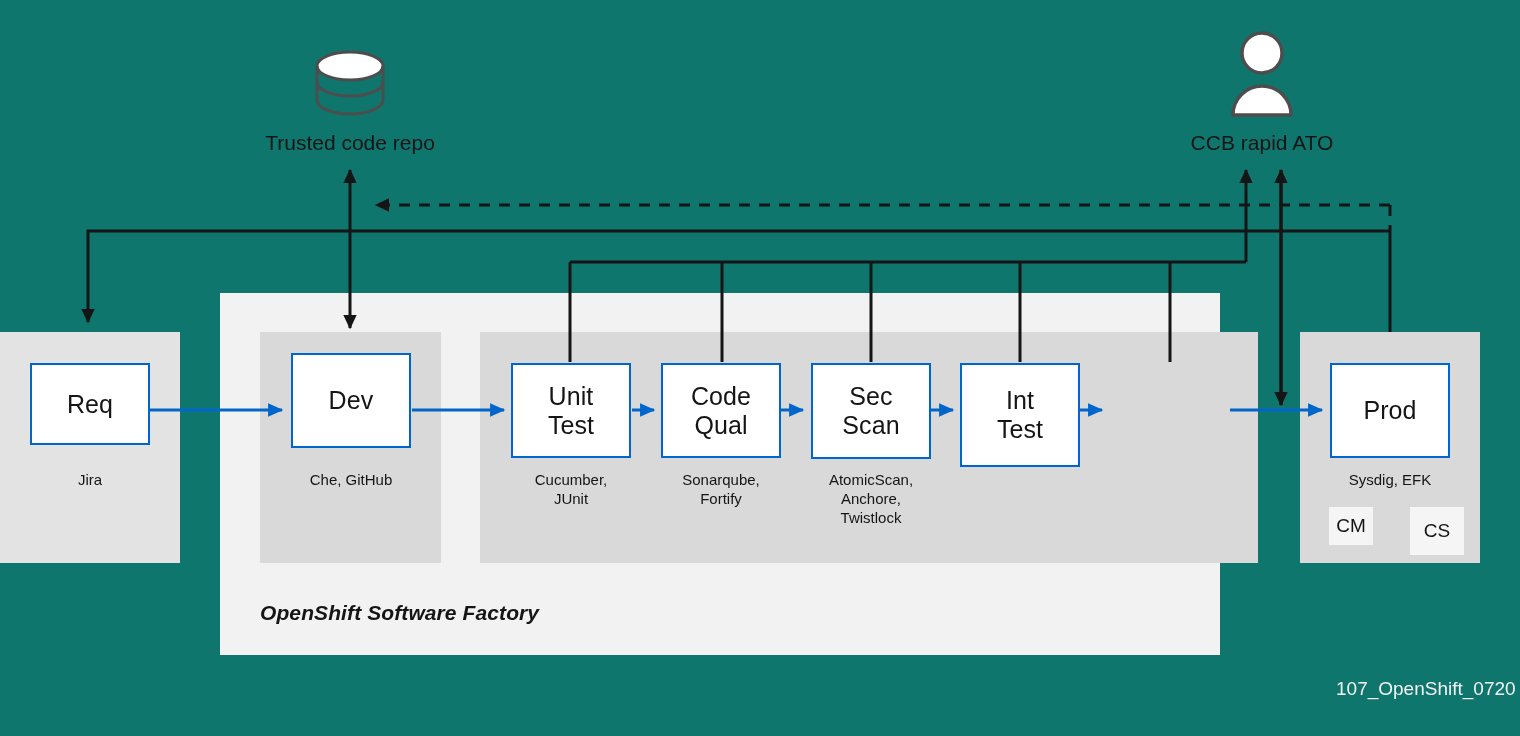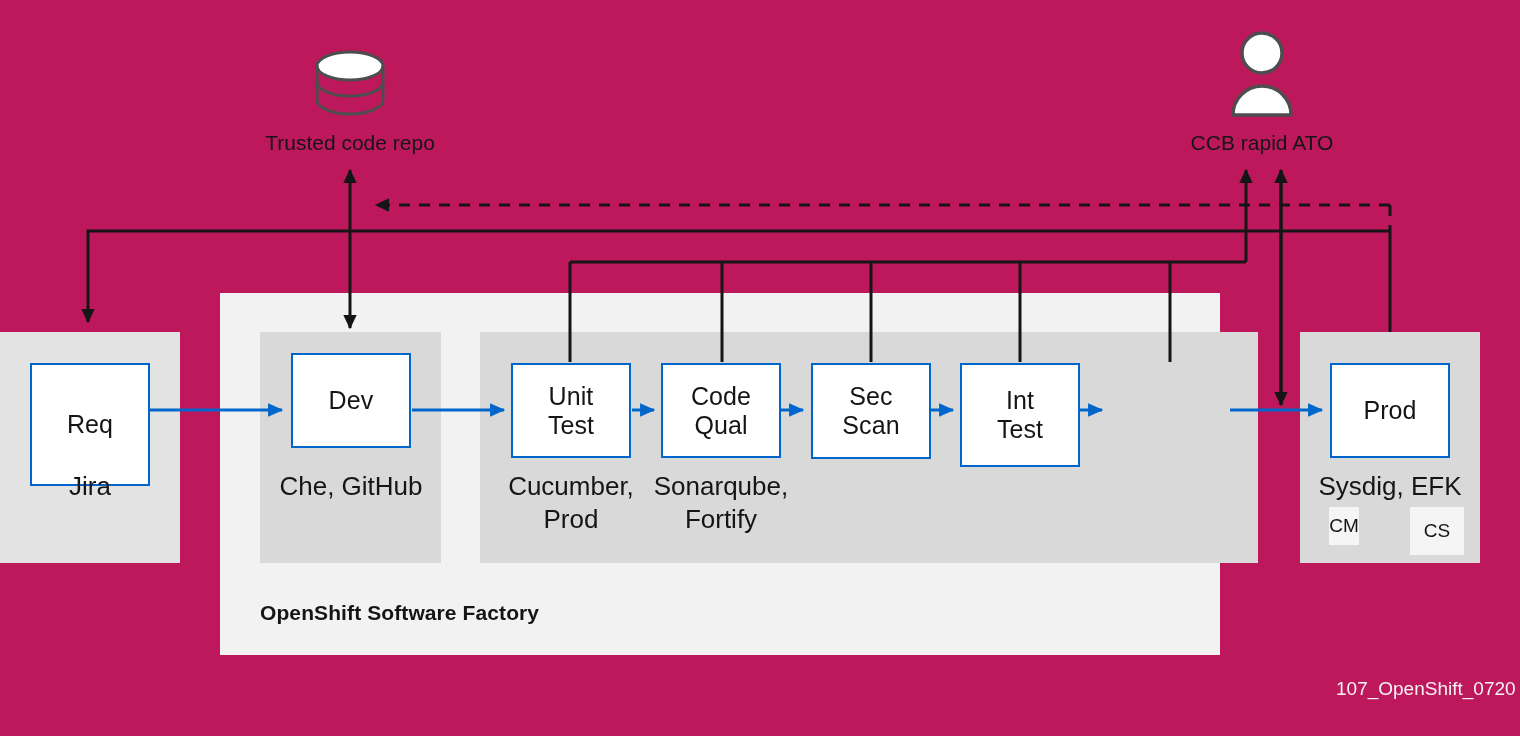--- a/index.html
+++ b/index.html
@@ -8,21 +8,21 @@
     background: #ffffff;
   }
   body {
     font-family: "Liberation Sans", sans-serif;
     -webkit-font-smoothing: antialiased;
   }
   #stage {
     position: relative;
     width: 1520px;
     height: 736px;
-    background: #be185d;
+    background: #0f766e;
     overflow: hidden;
   }
   #wires {
     position: absolute;
     left: 0;
     top: 0;
     width: 1520px;
     height: 736px;
     pointer-events: none;
   }
@@ -53,21 +53,21 @@
     text-align: center;
     color: #151515;
     font-size: 25px;
     line-height: 1.15;
     white-space: pre-line;
     letter-spacing: .1px;
   }
   .node-caption {
     position: absolute;
     text-align: center;
-    font-size: 26px;
+    font-size: 15px;
     color: #151515;
     line-height: 1.28;
     white-space: pre-line;
   }
 
   
   .tile {
     position: absolute;
     background: #f5f5f5;
     display: flex;
@@ -89,20 +89,21 @@
     position: absolute;
   }
 
   
   .factory-title {
     position: absolute;
     font-size: 21px;
     font-weight: bold;
     color: #151515;
     letter-spacing: .1px;
+    font-style: italic;
   }
 
   
   .watermark {
     position: absolute;
     font-size: 19px;
     color: #f4f4f4;
     white-space: nowrap;
   }
 </style>
@@ -177,47 +178,50 @@
   <div class="ext-label" style="left:200px; top:131px; width:300px;">Trusted code repo</div>
 
   <div class="ext-icon" style="left:1228px; top:30px; width:68px; height:88px;">
     <svg viewBox="0 0 68 88" width="68" height="88">
       <circle cx="34" cy="23" r="20" fill="#ffffff" stroke="#4d4d4d" stroke-width="3.4"></circle>
       <path d="M 5 85 A 29 29 0 0 1 63 85 Z" fill="#ffffff" stroke="#4d4d4d" stroke-width="3.4" stroke-linejoin="round"></path>
     </svg>
   </div>
   <div class="ext-label" style="left:1112px; top:131px; width:300px;">CCB rapid ATO</div>
 
-  <div class="node" style="left:30px; top:363px; width:120px; height:123px;">Req</div>
+  <div class="node" style="left:30px; top:363px; width:120px; height:82px;">Req</div>
   <div class="node-caption" style="left:10px; top:470px; width:160px;">Jira</div>
 
   <div class="node" style="left:291px; top:353px; width:120px; height:95px;">Dev</div>
   <div class="node-caption" style="left:270px; top:470px; width:162px;">Che, GitHub</div>
 
   <div class="node" style="left:511px; top:363px; width:120px; height:95px;">Unit
 Test</div>
   <div class="node-caption" style="left:491px; top:470px; width:160px;">Cucumber,
-Prod</div>
+JUnit</div>
 
   <div class="node" style="left:661px; top:363px; width:120px; height:95px;">Code
 Qual</div>
   <div class="node-caption" style="left:641px; top:470px; width:160px;">Sonarqube,
 Fortify</div>
 
   <div class="node" style="left:811px; top:363px; width:120px; height:96px;">Sec
 Scan</div>
+  <div class="node-caption" style="left:791px; top:470px; width:160px;">AtomicScan,
+Anchore,
+Twistlock</div>
 
   <div class="node" style="left:960px; top:363px; width:120px; height:104px;">Int
 Test</div>
 
 
 
   <div class="node" style="left:1330px; top:363px; width:120px; height:95px;">Prod</div>
   <div class="node-caption" style="left:1310px; top:470px; width:160px;">Sysdig, EFK</div>
 
-  <div class="tile" style="left:1329px; top:507px; width:30px; height:38px;">CM</div>
+  <div class="tile" style="left:1329px; top:507px; width:44px; height:38px;">CM</div>
   <div class="tile" style="left:1394px; top:507px; width:54px; height:48px;margin-left:16px;">CS</div>
 
   <div class="factory-title" style="left:260px; top:601px;">OpenShift Software Factory</div>
 
   <div class="watermark" style="left:1336px; top:678px;">107_OpenShift_0720</div>
 
 </div>
 
 </body></html>

